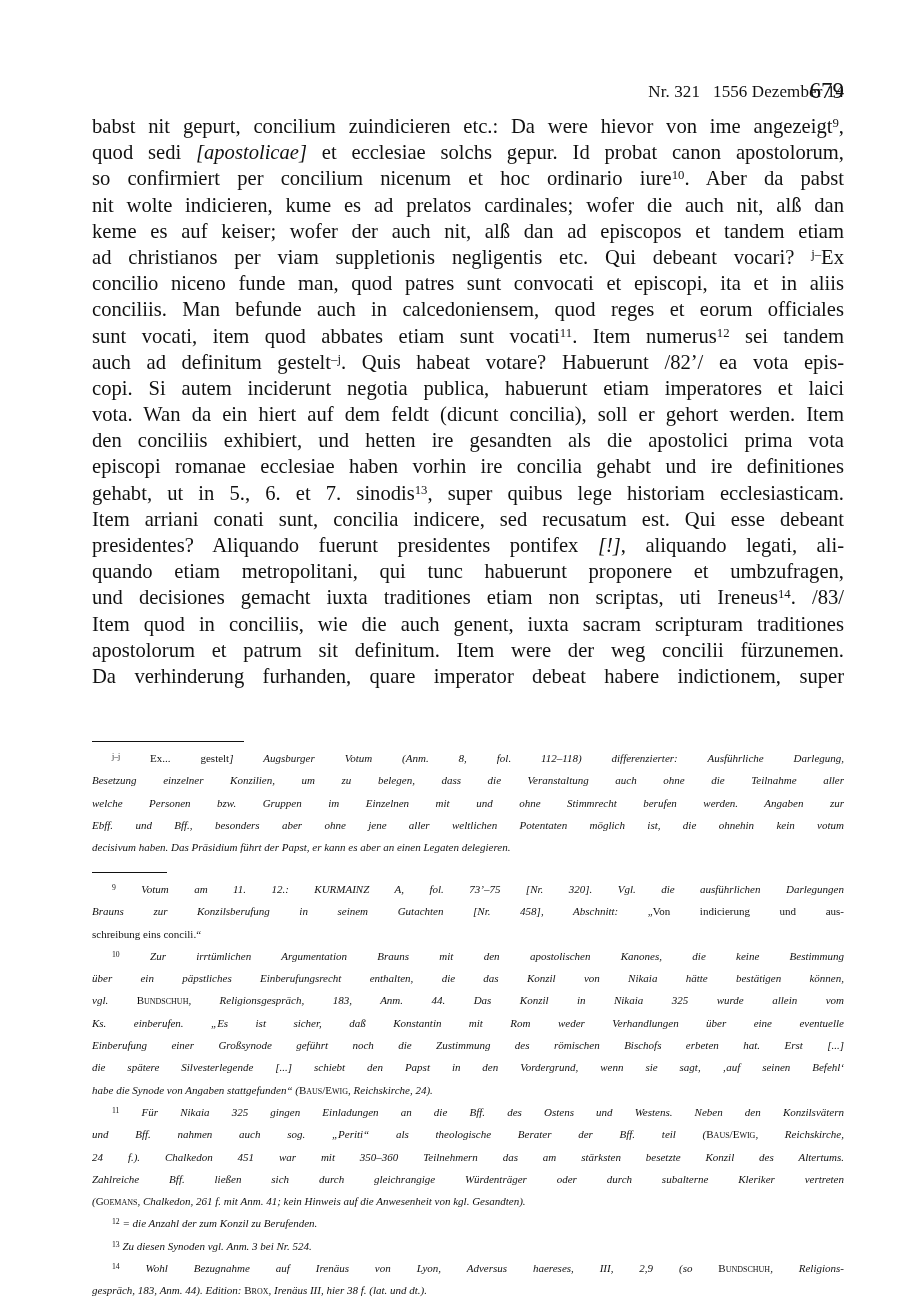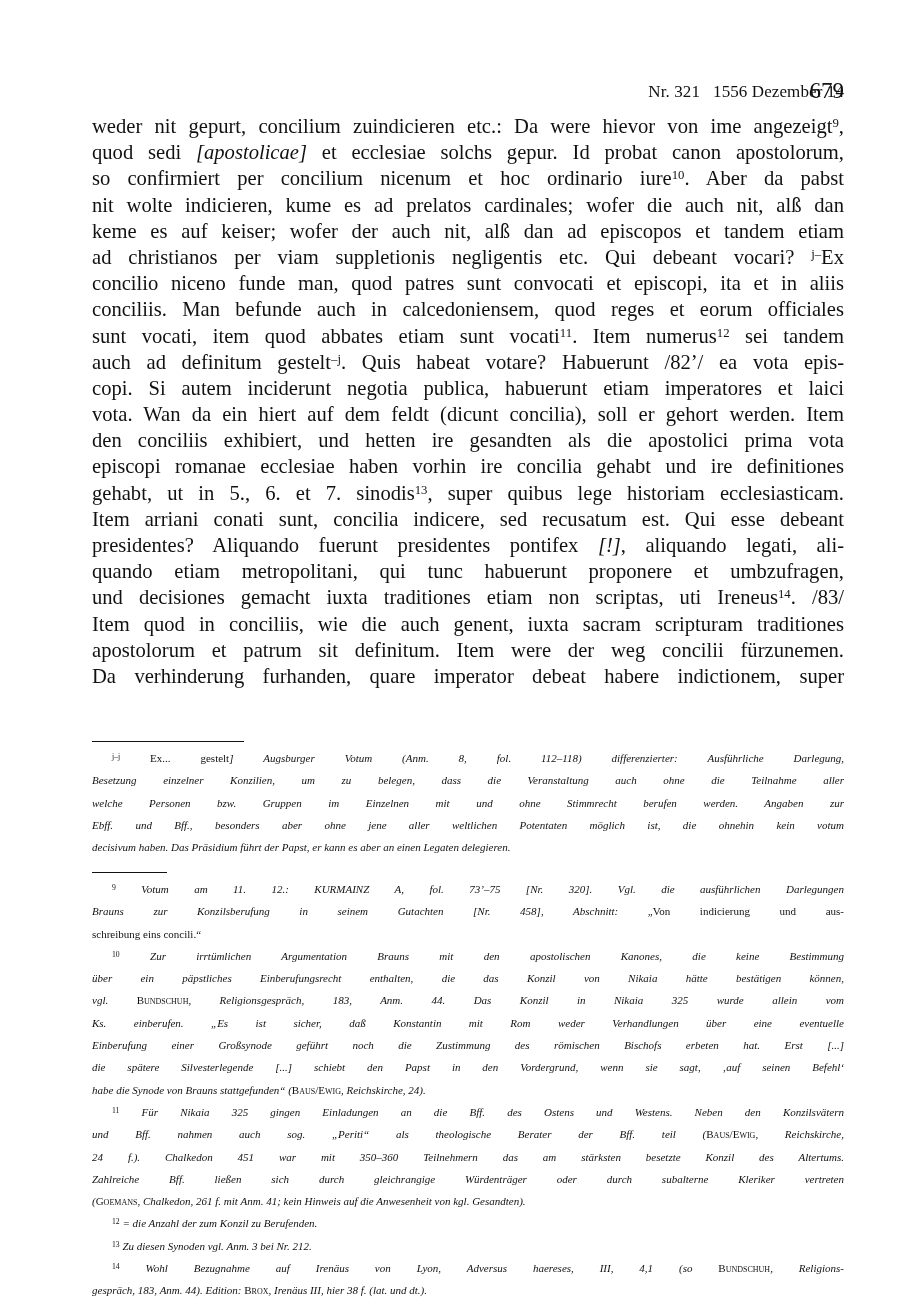--- a/index.html
+++ b/index.html
@@ -23,21 +23,21 @@
   </style>
 </head>
 <body>
 
 <div class="header">
   <span class="running-head" style="white-space:pre">Nr. 321   1556 Dezember 14</span>
   <span class="page-number">679</span>
 </div>
 
 <div class="body-text">
-  <span class="line"><span>weder nit gepurt, concilium zuindicieren etc.: Da were hievor von ime angezeigt</span><sup>9</sup><span>,</span></span>
+  <span class="line"><span>babst nit gepurt, concilium zuindicieren etc.: Da were hievor von ime angezeigt</span><sup>9</sup><span>,</span></span>
   <span class="line"><span style="white-space:pre">quod sedi </span><span class="i">[apostolicae]</span><span style="white-space:pre"> et ecclesiae solchs gepur. Id probat canon apostolorum,</span></span>
   <span class="line"><span>so confirmiert per concilium nicenum et hoc ordinario iure</span><sup>10</sup><span>. Aber da pabst</span></span>
   <span class="line">nit wolte indicieren, kume es ad prelatos cardinales; wofer die auch nit, alß dan</span>
   <span class="line">keme es auf keiser; wofer der auch nit, alß dan ad episcopos et tandem etiam</span>
   <span class="line"><span style="white-space:pre">ad christianos per viam suppletionis negligentis etc. Qui debeant vocari? </span><sup>j–</sup><span>Ex</span></span>
   <span class="line">concilio niceno funde man, quod patres sunt convocati et episcopi, ita et in aliis</span>
   <span class="line">conciliis. Man befunde auch in calcedoniensem, quod reges et eorum officiales</span>
   <span class="line"><span>sunt vocati, item quod abbates etiam sunt vocati</span><sup>11</sup><span>. Item numerus</span><sup>12</sup><span style="white-space:pre"> sei tandem</span></span>
   <span class="line"><span>auch ad definitum gestelt</span><sup>–j</sup><span>. Quis habeat votare? Habuerunt /82’/ ea vota epis-</span></span>
   <span class="line">copi. Si autem inciderunt negotia publica, habuerunt etiam imperatores et laici</span>
@@ -69,27 +69,27 @@
   <span class="fn-line indent"><span class="fnmark">9</span><span style="white-space:pre"> Votum am 11. 12.: KURMAINZ A, fol. 73’–75 [Nr. 320]. Vgl. die ausführlichen Darlegungen</span></span>
   <span class="fn-line"><span>Brauns zur Konzilsberufung in seinem Gutachten [Nr. 458], Abschnitt:</span><span class="upr" style="white-space:pre"> „Von indicierung und aus-</span></span>
   <span class="fn-line last"><span class="upr">schreibung eins concili.“</span></span>
 
   <span class="fn-line indent"><span class="fnmark">10</span><span style="white-space:pre"> Zur irrtümlichen Argumentation Brauns mit den apostolischen Kanones, die keine Bestimmung</span></span>
   <span class="fn-line">über ein päpstliches Einberufungsrecht enthalten, die das Konzil von Nikaia hätte bestätigen können,</span>
   <span class="fn-line"><span>vgl.</span><span class="upr sc" style="white-space:pre"> Bundschuh</span><span>, Religionsgespräch, 183, Anm. 44. Das Konzil in Nikaia 325 wurde allein vom</span></span>
   <span class="fn-line">Ks. einberufen. „Es ist sicher, daß Konstantin mit Rom weder Verhandlungen über eine eventuelle</span>
   <span class="fn-line">Einberufung einer Großsynode geführt noch die Zustimmung des römischen Bischofs erbeten hat. Erst [...]</span>
   <span class="fn-line">die spätere Silvesterlegende [...] schiebt den Papst in den Vordergrund, wenn sie sagt, ‚auf seinen Befehl‘</span>
-  <span class="fn-line last"><span>habe die Synode von Brauns stattgefunden“ (</span><span class="upr sc">Baus/Ewig</span><span>, Reichskirche, 24).</span></span>
+  <span class="fn-line last"><span>habe die Synode von Angaben stattgefunden“ (</span><span class="upr sc">Baus/Ewig</span><span>, Reichskirche, 24).</span></span>
 
   <span class="fn-line indent"><span class="fnmark">11</span><span style="white-space:pre"> Für Nikaia 325 gingen Einladungen an die Bff. des Ostens und Westens. Neben den Konzilsvätern</span></span>
   <span class="fn-line"><span>und Bff. nahmen auch sog. „Periti“ als theologische Berater der Bff. teil (</span><span class="upr sc">Baus/Ewig</span><span>, Reichskirche,</span></span>
   <span class="fn-line">24 f.). Chalkedon 451 war mit 350–360 Teilnehmern das am stärksten besetzte Konzil des Altertums.</span>
   <span class="fn-line">Zahlreiche Bff. ließen sich durch gleichrangige Würdenträger oder durch subalterne Kleriker vertreten</span>
   <span class="fn-line last"><span>(</span><span class="upr sc">Goemans</span><span>, Chalkedon, 261 f. mit Anm. 41; kein Hinweis auf die Anwesenheit von kgl. Gesandten).</span></span>
 
   <span class="fn-line indent last"><span class="fnmark">12</span><span style="white-space:pre"> = die Anzahl der zum Konzil zu Berufenden.</span></span>
 
-  <span class="fn-line indent last"><span class="fnmark">13</span><span style="white-space:pre"> Zu diesen Synoden vgl. Anm. 3 bei Nr. 212.</span></span>
+  <span class="fn-line indent last"><span class="fnmark">13</span><span style="white-space:pre"> Zu diesen Synoden vgl. Anm. 3 bei Nr. 524.</span></span>
 
-  <span class="fn-line indent"><span class="fnmark">14</span><span style="white-space:pre"> Wohl Bezugnahme auf Irenäus von Lyon, Adversus haereses, III, 4,1 (so</span><span class="upr sc" style="white-space:pre"> Bundschuh</span><span>, Religions-</span></span>
+  <span class="fn-line indent"><span class="fnmark">14</span><span style="white-space:pre"> Wohl Bezugnahme auf Irenäus von Lyon, Adversus haereses, III, 2,9 (so</span><span class="upr sc" style="white-space:pre"> Bundschuh</span><span>, Religions-</span></span>
   <span class="fn-line last"><span>gespräch, 183, Anm. 44). Edition:</span><span class="upr sc" style="white-space:pre"> Brox</span><span>, Irenäus III, hier 38 f. (lat. und dt.).</span></span>
 </div>
 
 </body></html>

